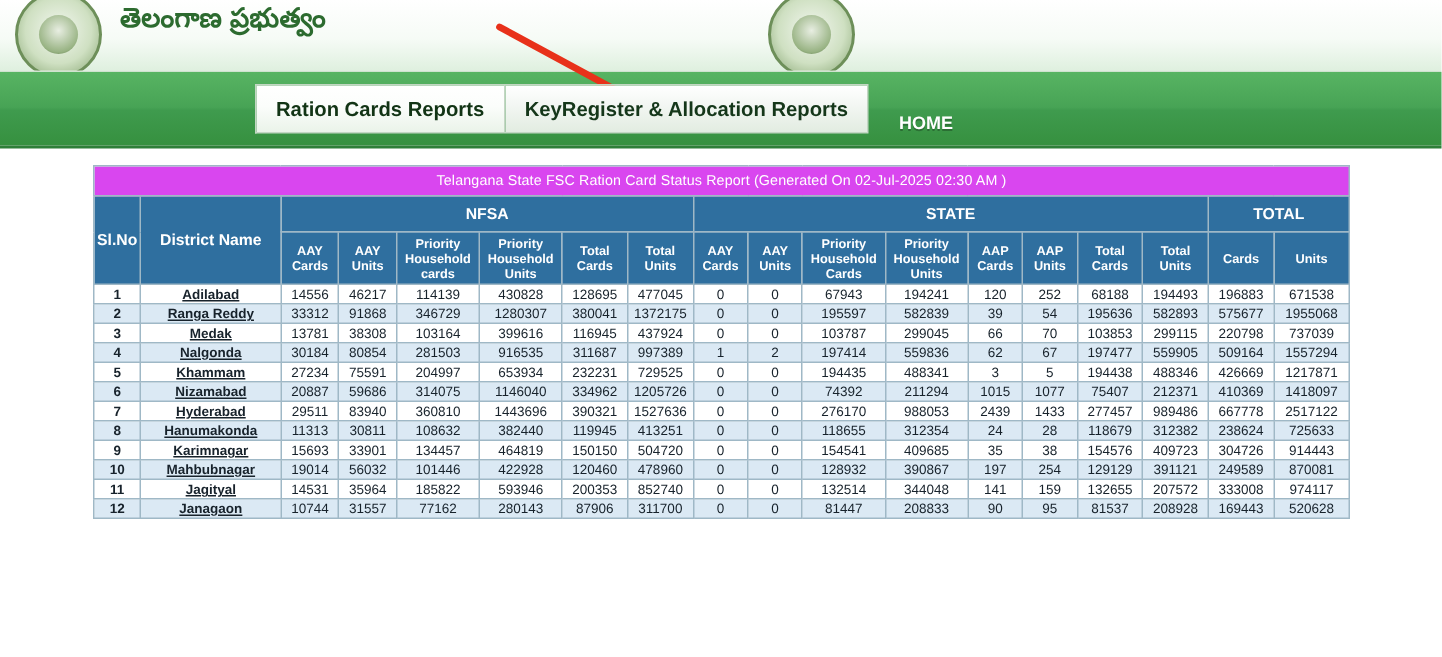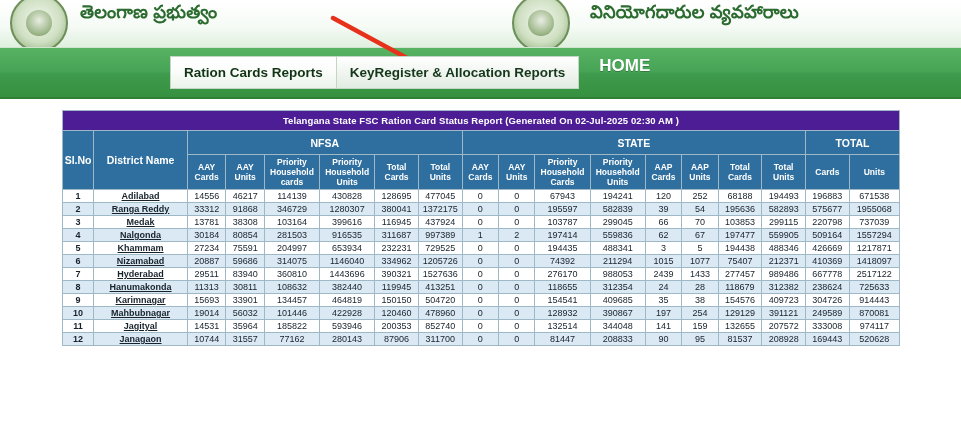--- a/index.html
+++ b/index.html
@@ -90,24 +90,24 @@
     white-space: nowrap;
     cursor: pointer;
   }
   .tab.active {
     color: #123415;
     background: linear-gradient(to bottom, #ffffff 0%, #fbfdfb 45%, #eaf3e9 100%);
   }
   .tab.last { border-right: 1px solid #c3d6c3; }
   .tab-home {
     display: flex;
-    align-items: flex-start;
+    align-items: flex-end;
     padding: 0 13px;
     margin-left: 7px;
-    font-size: 17px;
+    font-size: 12px;
     font-weight: bold;
     color: #ffffff;
     background: transparent;
     text-shadow: 0 1px 0 rgba(0,0,0,0.25);
     cursor: pointer;
     white-space: nowrap;
   }
 
   
   .arrow {
@@ -133,24 +133,24 @@
     background: #ffffff;
   }
   table.report th, table.report td {
     border: 1px solid #9fb8c6;
     font-size: 9px;
     text-align: center;
     padding: 1px 1px;
     color: #17222b;
   }
   tr.caption-row td {
-    background: #4c1d95;
+    background: #d946ef;
     color: #ffffff;
     font-size: 9.5px;
-    font-weight: bold;
+    font-weight: normal;
     height: 17px;
     letter-spacing: 0.1px;
   }
   tr.group-row th {
     background: #2f6f9f;
     color: #ffffff;
     font-weight: bold;
     font-size: 10.5px;
     height: 21px;
     margin-top: 40px;
@@ -181,21 +181,20 @@
 </style>
 </head>
 <body>
 
 <div class="page">
 
   <div class="banner">
     <div class="emblem" id="emblem-left"></div>
     <div class="banner-title" id="title-left">తెలంగాణ ప్రభుత్వం</div>
     <div class="emblem" id="emblem-right"></div>
-    <div class="banner-title" id="title-right">వినియోగదారుల వ్యవహారాలు</div>
   </div>
 
   <div class="nav-band">
     <svg class="arrow" viewBox="0 0 130 76">
       <line x1="3" y1="3" x2="112" y2="62" stroke="#e8311a" stroke-width="4.5" stroke-linecap="round"></line>
       <polygon points="122,70 99,60 107,51" fill="#e8311a"></polygon>
     </svg>
     <div class="tabs">
       <div class="tab active">
         <span>Ration Cards Reports</span>

